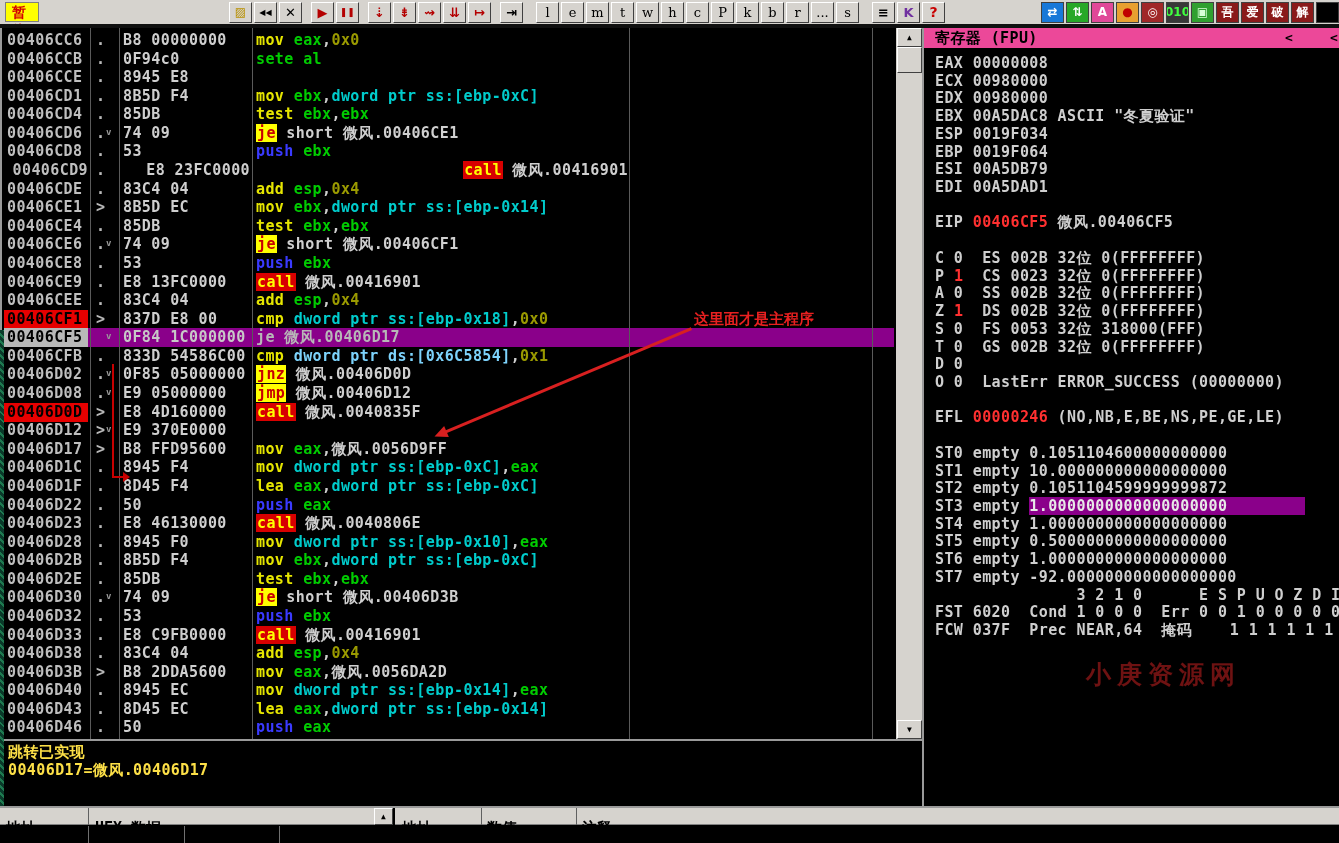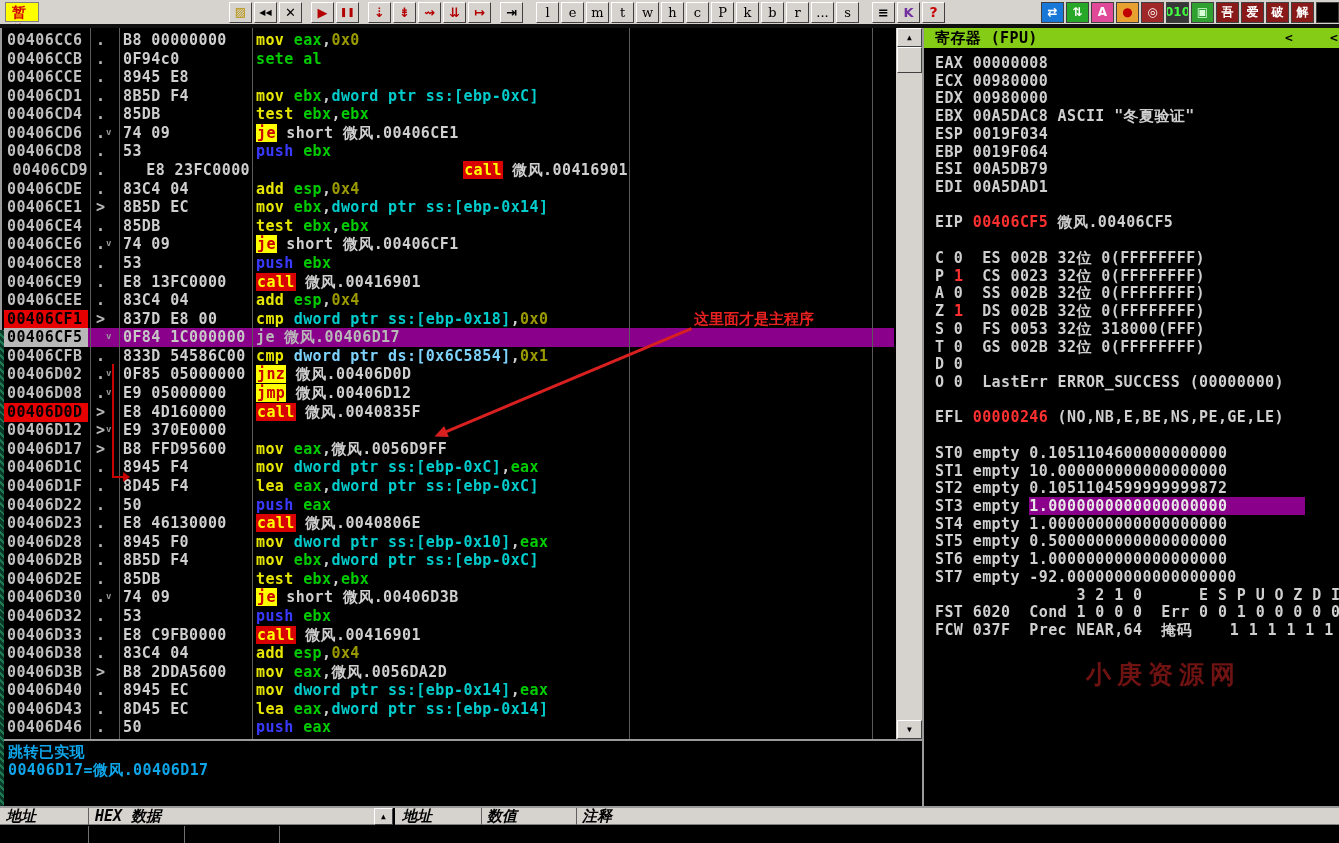--- a/index.html
+++ b/index.html
@@ -69,40 +69,40 @@
         border-top:1px solid #fff;border-left:1px solid #fff;border-right:1px solid #404040;border-bottom:1px solid #404040;
         font-size:8px;text-align:center;line-height:17px;}
   #dthumb{position:absolute;left:1px;top:19px;width:23px;height:24px;background:#d6d3ce;
           border-top:1px solid #fff;border-left:1px solid #fff;border-right:1px solid #404040;border-bottom:1px solid #404040;}
   
   #edge{position:absolute;left:0;top:330px;width:4px;height:476px;
         background:repeating-linear-gradient(45deg,#0a3a2a 0 3px,#1e7a50 3px 5px);z-index:7;}
   
   #infopane{position:absolute;left:0;top:739px;width:922px;height:67px;background:#000;
             border-top:2px solid #9a9a9a;border-left:2px solid #9a9a9a;box-sizing:border-box;}
-  #infopane .il{position:absolute;left:6px;color:#0ea5e9;font-size:15px;font-weight:bold;letter-spacing:0.4px;white-space:pre;}
+  #infopane .il{position:absolute;left:6px;color:#fde047;font-size:15px;font-weight:bold;letter-spacing:0.4px;white-space:pre;}
   
   #regs{position:absolute;left:922px;top:28px;width:417px;height:778px;background:#000;
         border-left:2px solid #9a9a9a;box-sizing:border-box;}
-  #regtitle{position:absolute;left:0;top:0;width:415px;height:20px;background:#84cc16;color:#000;
+  #regtitle{position:absolute;left:0;top:0;width:415px;height:20px;background:#ec4899;color:#000;
             font-size:15px;font-weight:bold;line-height:20px;padding-left:11px;box-sizing:border-box;letter-spacing:0.4px;}
   .rcol{position:absolute;top:0;width:20px;height:20px;color:#000;font-size:13px;line-height:20px;text-align:center;font-weight:bold;}
   #regbody{position:absolute;left:0;top:20px;right:0;bottom:0;background:#000;overflow:hidden;}
   .rline{position:absolute;left:11px;height:18px;font-size:15px;font-weight:bold;line-height:18px;
          letter-spacing:0.4px;white-space:pre;}
   .rw{color:#cfcfcf;} .rr{color:#ff3030;}
   .rhl{background:#8a008a;color:#e8e8e8;display:inline-block;min-width:276px;}
   #watermark{position:absolute;left:162px;top:610px;color:#6e1212;font-size:25px;font-weight:bold;
              letter-spacing:6px;font-family:"DejaVu Sans","Liberation Sans",sans-serif;}
   
   #bottomsep{position:absolute;left:0;top:806px;width:1339px;height:2px;background:#9a9a9a;}
   #dump{position:absolute;left:0;top:808px;width:393px;height:35px;background:#000;}
   .phead{position:absolute;top:0;height:17px;background:#d6d3ce;color:#000;font-size:15px;font-weight:bold;
          line-height:17px;box-sizing:border-box;border-bottom:1px solid #808080;white-space:pre;}
-  .pheadlbl{position:absolute;top:0;color:#000;font-style:italic;}
+  .pheadlbl{position:absolute;top:12px;color:#000;}
   #dumprow{position:absolute;left:0;top:18px;width:393px;height:17px;color:#cfcfcf;font-size:15px;
            font-weight:bold;line-height:17px;white-space:pre;}
   #dump .celldiv{position:absolute;top:0;bottom:0;width:1px;background:#707070;}
   #dumpscroll{position:absolute;left:374px;top:808px;width:19px;height:17px;background:#d6d3ce;color:#000;
         border-top:1px solid #fff;border-left:1px solid #fff;border-right:1px solid #404040;border-bottom:1px solid #404040;
         font-size:8px;text-align:center;line-height:16px;box-sizing:border-box;}
   #stack{position:absolute;left:395px;top:808px;width:944px;height:35px;background:#000;}
   #stackrow{position:absolute;left:0;top:18px;width:944px;height:17px;font-size:15px;font-weight:bold;line-height:17px;white-space:pre;}
   .hdiv{position:absolute;top:0;height:17px;width:1px;background:#606060;}
 </style>

